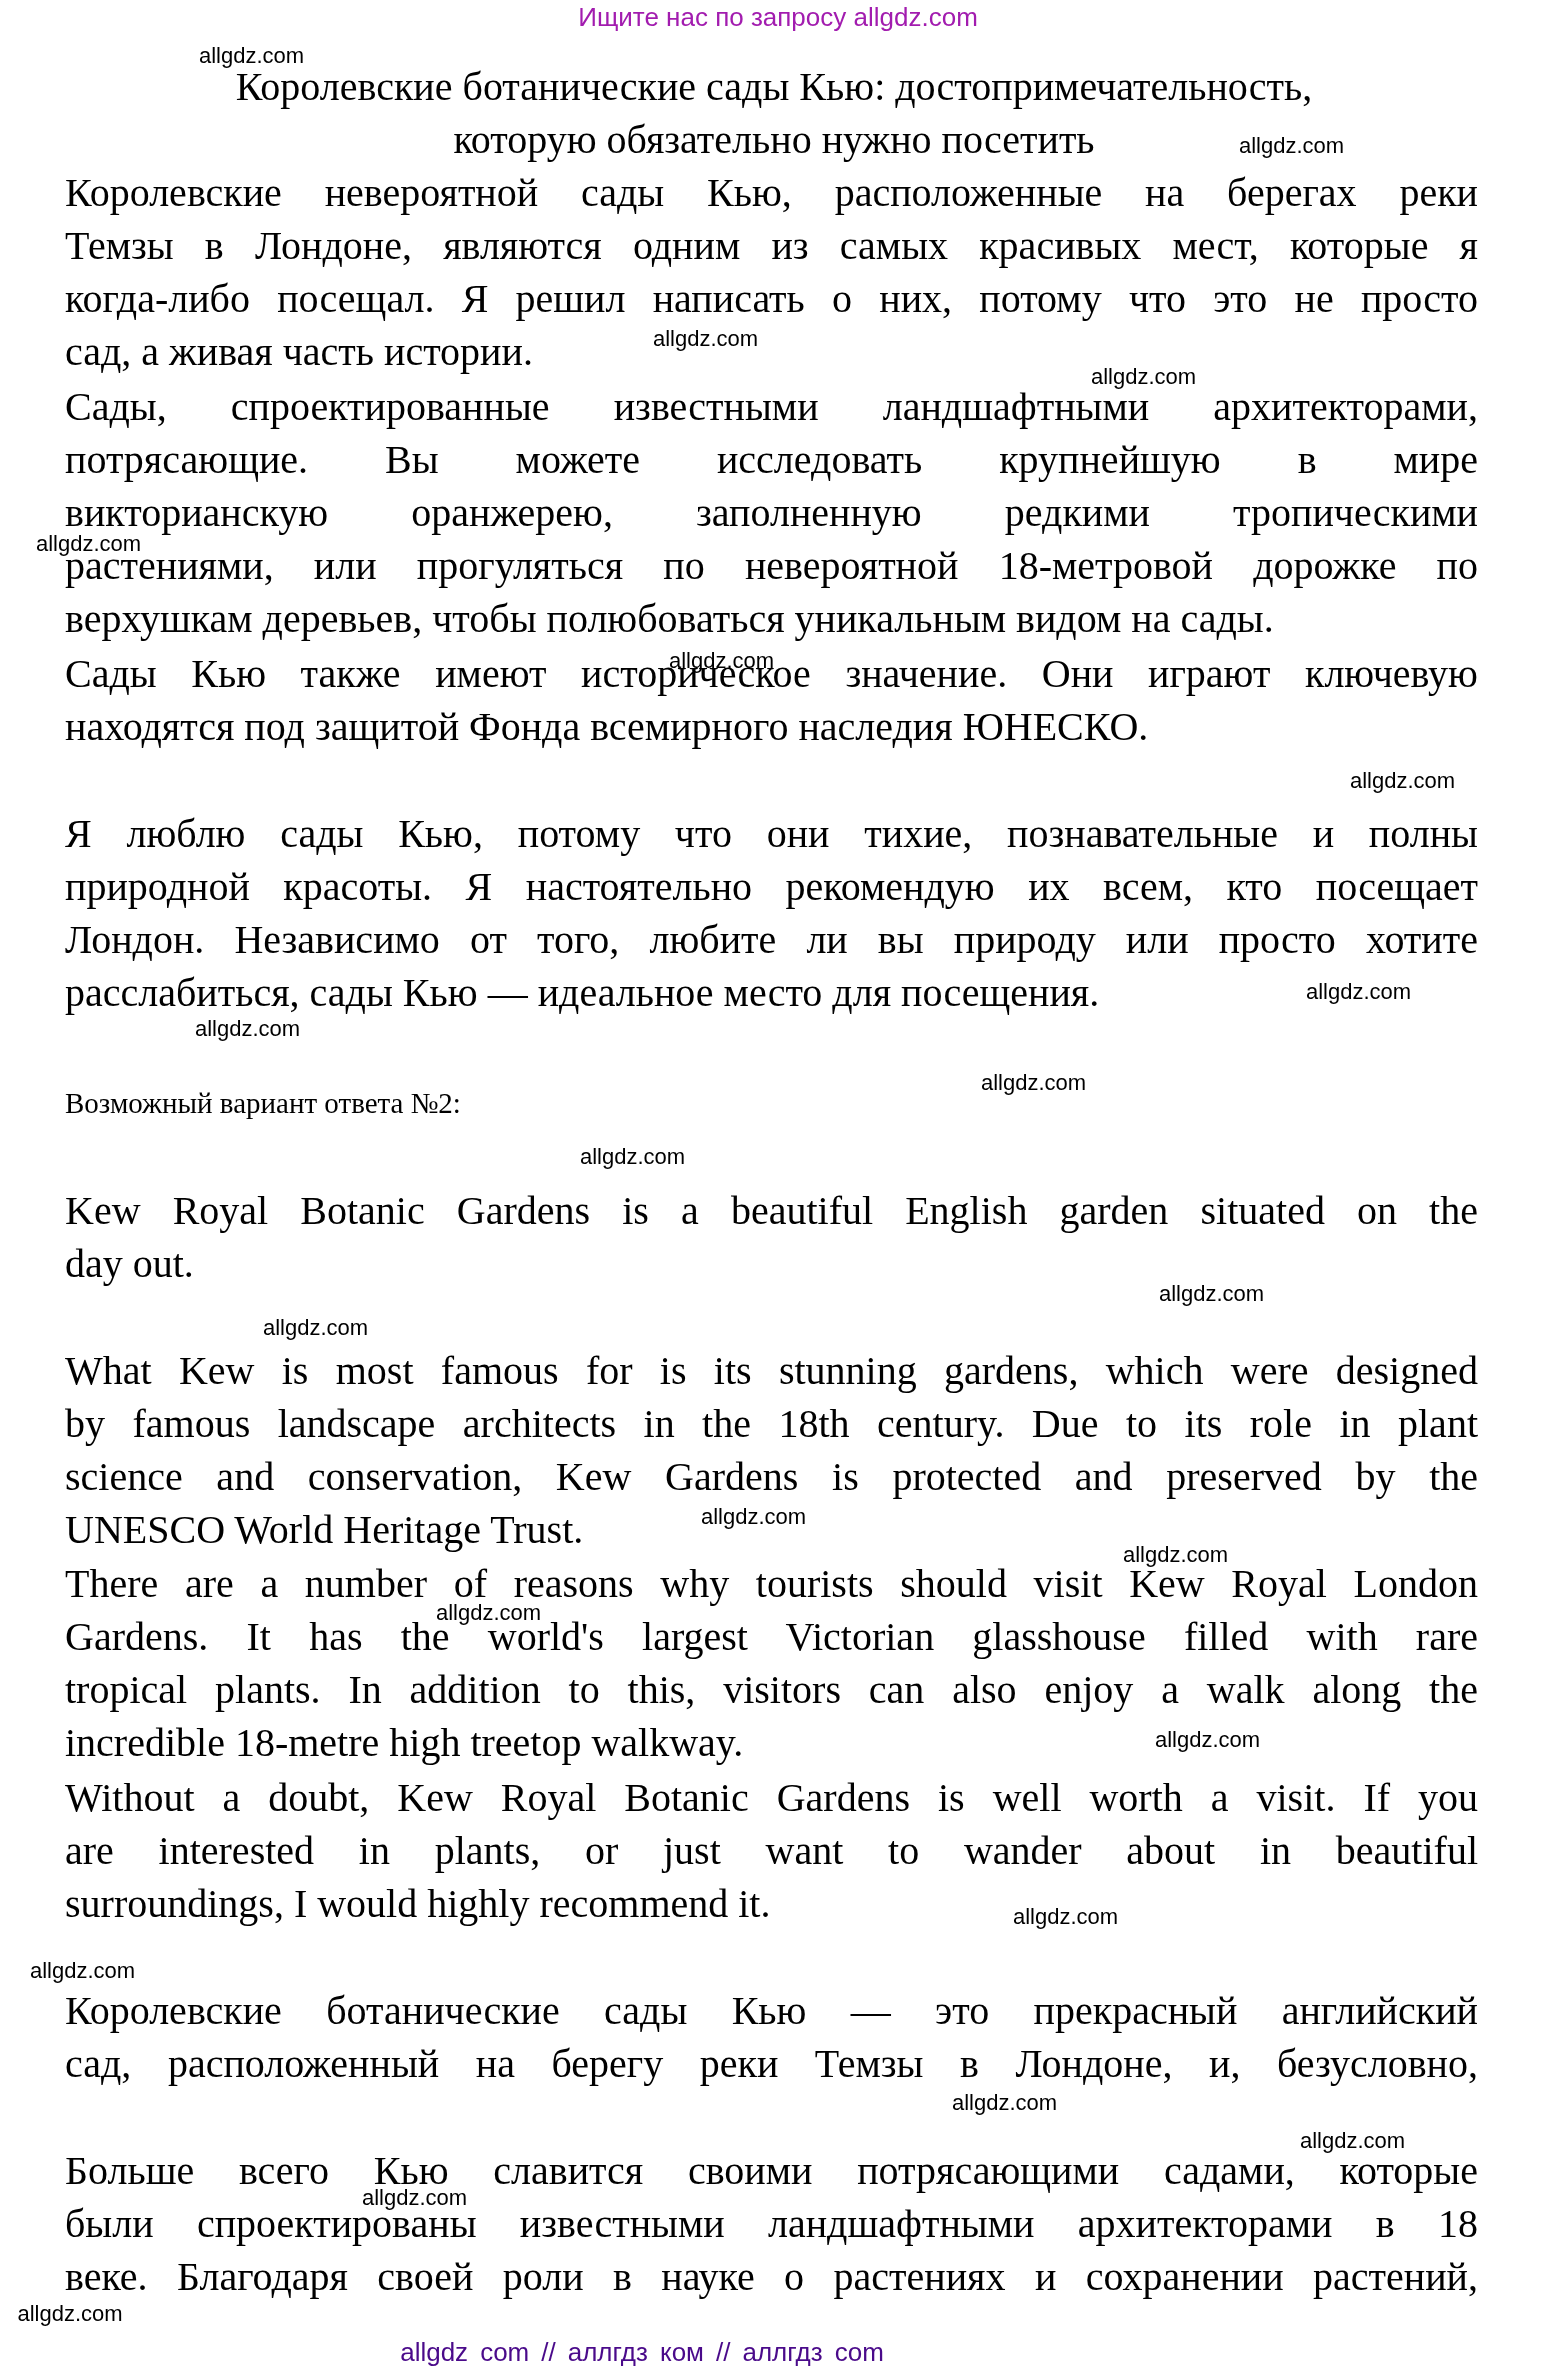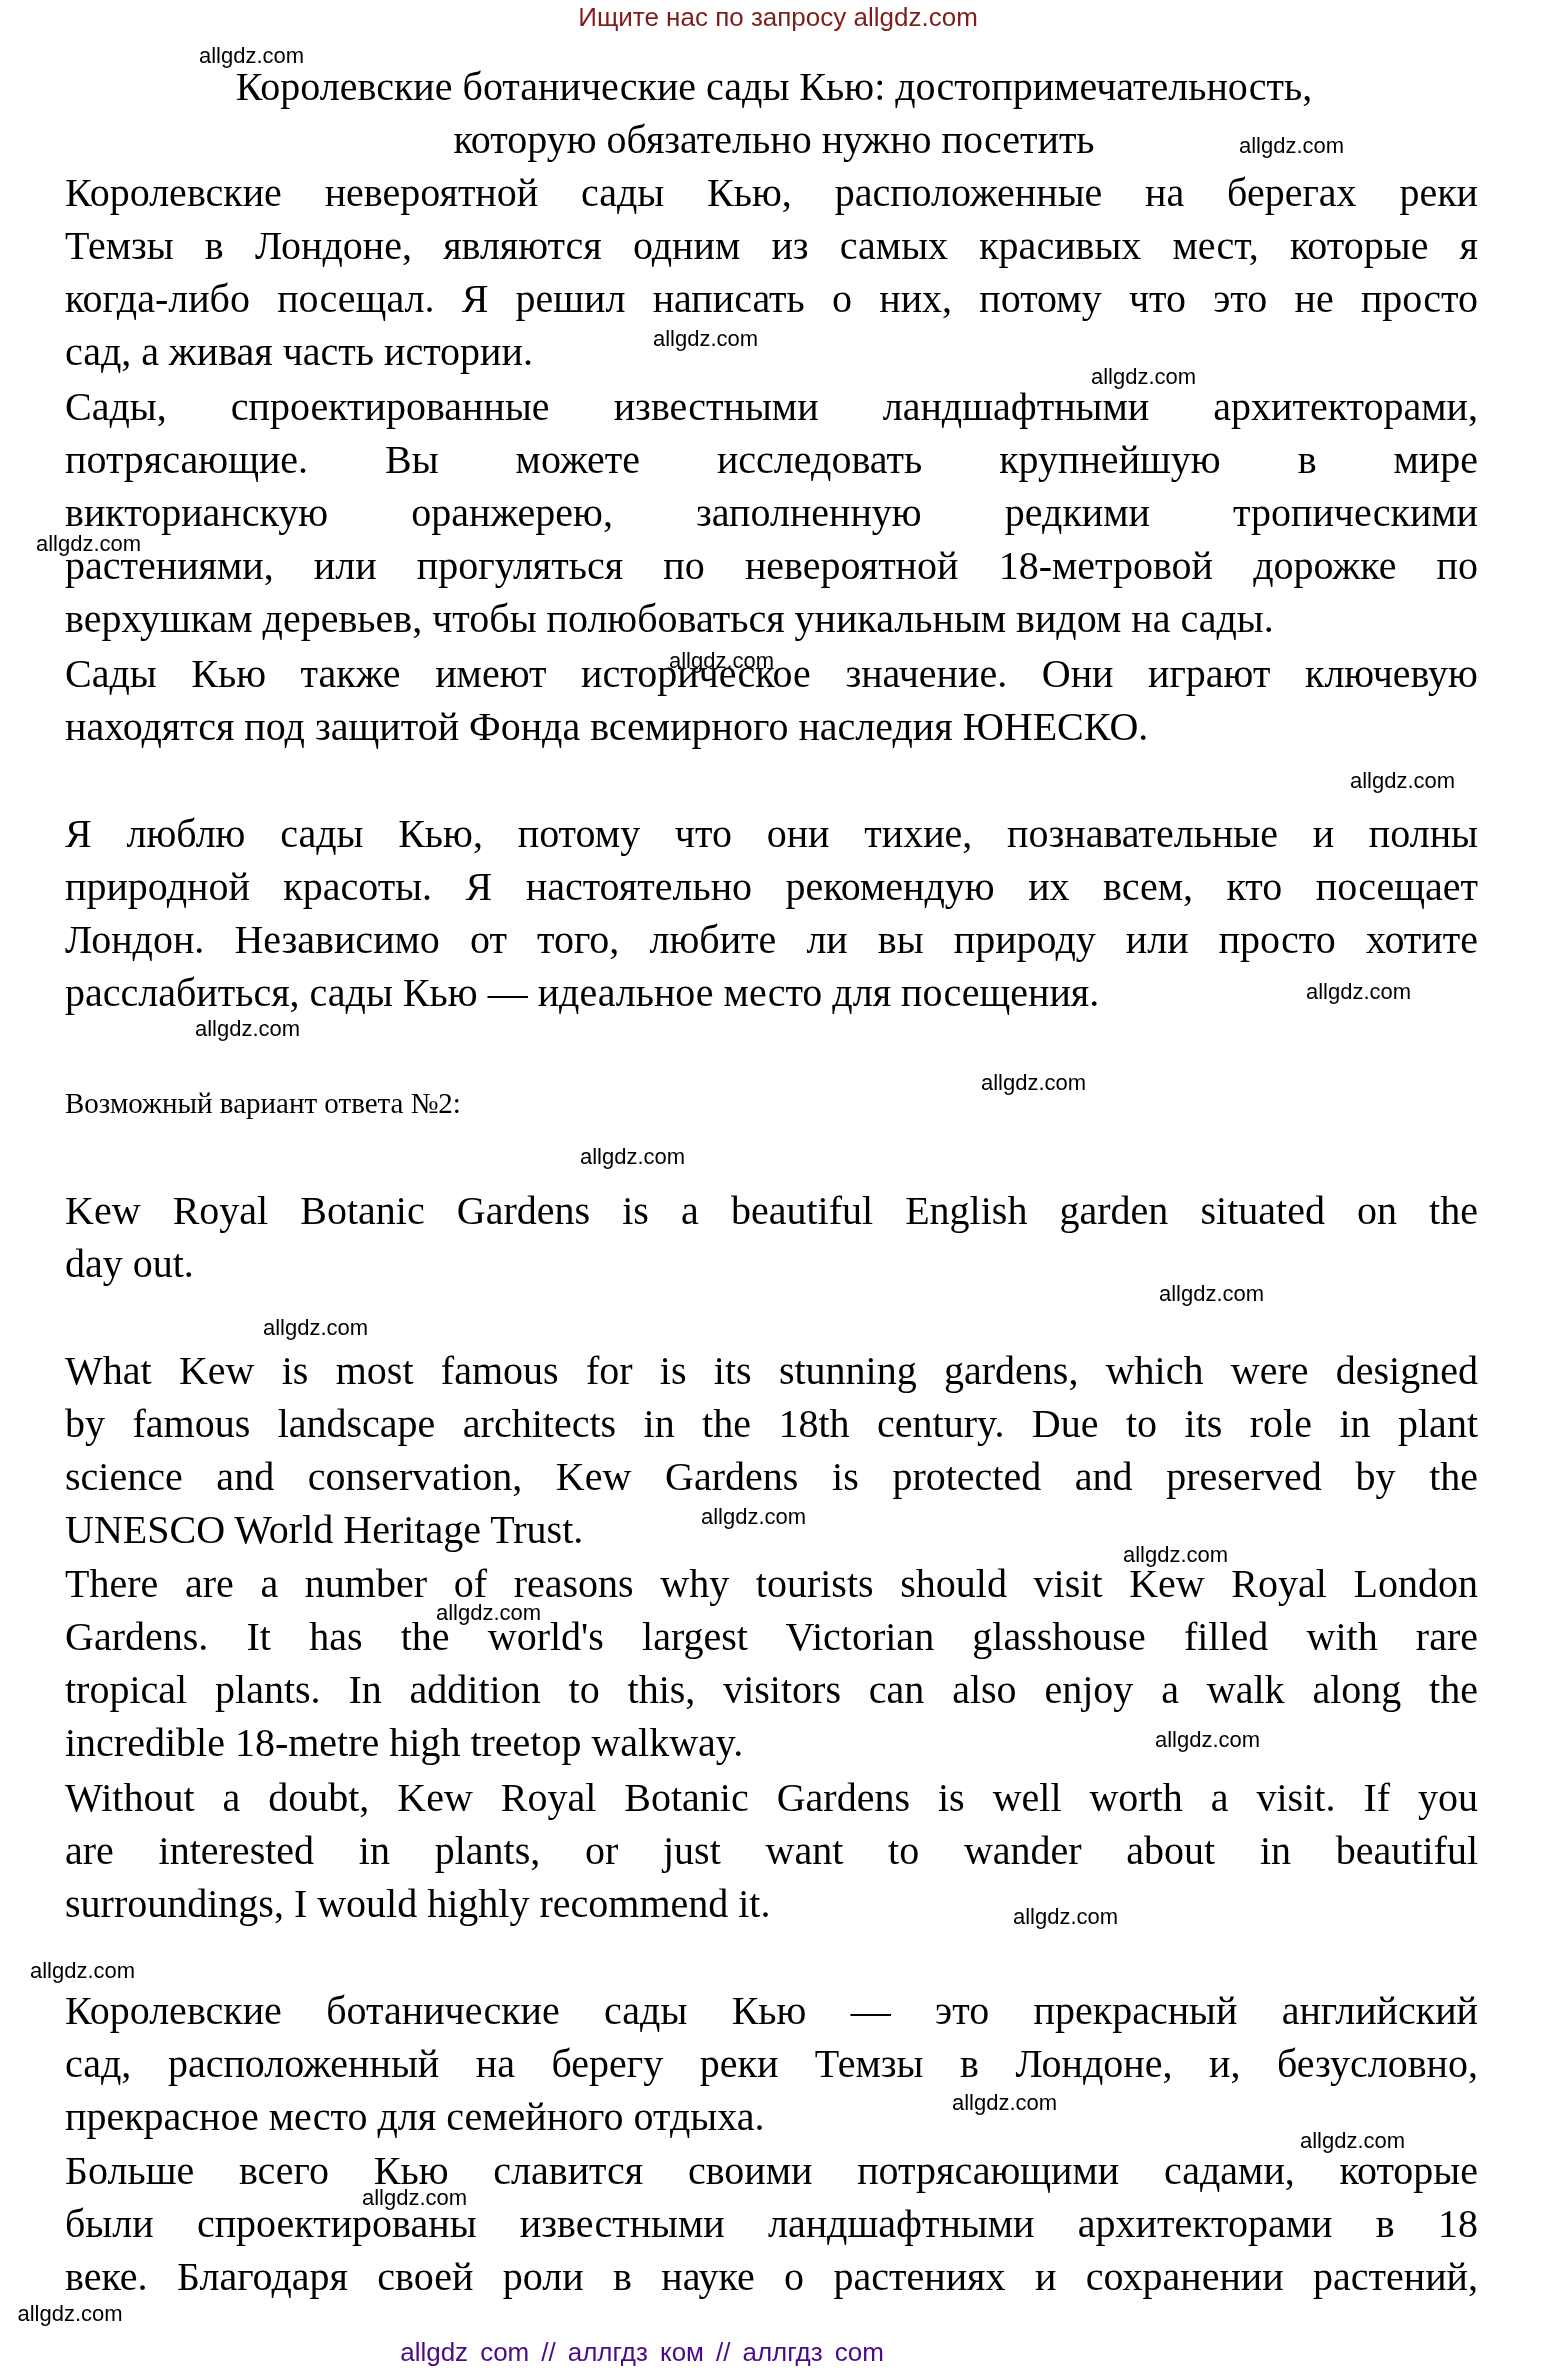--- a/index.html
+++ b/index.html
@@ -1,17 +1,17 @@
 <!DOCTYPE html>
 <html style="font-size:12.7px"><head>
 <meta charset="utf-8">
 <style>
   html, body { margin:0; padding:0; background:#ffffff; }
   body { width:1556px; height:2377px; position:relative; overflow:hidden; font-family:"Liberation Serif", serif; color:#000; }
-  .banner-top { position:absolute; top:0; left:0; width:1556px; text-align:center; font-family:"Liberation Sans", sans-serif; font-size:26px; color:#7f1d1d; line-height:35px; }
+  .banner-top { position:absolute; top:0; left:0; width:1556px; text-align:center; font-family:"Liberation Sans", sans-serif; font-size:26px; color:#a21caf; line-height:35px; }
   .banner-bottom { position:absolute; top:2335px; left:0; width:1284px; text-align:center; font-family:"Liberation Sans", sans-serif; font-size:26px; color:#4a0a8a; line-height:35px; word-spacing:4.8px; }
   .wm { position:absolute; font-family:"Liberation Sans", sans-serif; font-size:22px; color:#000; line-height:24px; white-space:nowrap; }
   .title { position:absolute; left:65px; width:1418px; text-align:center; font-size:40px; line-height:53px; top:60px; }
   .para { position:absolute; left:65px; width:1413px; font-size:40px; line-height:53px; text-align:justify; margin:0; }
   .line { display:block; text-align:justify; text-align-last:justify; height:53px; white-space:nowrap; }
   .line.last { text-align-last:left; }
   .heading2 { position:absolute; left:65px; top:1077px; font-size:29px; line-height:53px; }
 </style>
 </head>
 <body>
@@ -67,21 +67,20 @@
 </div>
 <div class="para" style="top:1771px">
   <span class="line">Without a doubt, Kew Royal Botanic Gardens is well worth a visit. If you</span>
   <span class="line">are interested in plants, or just want to wander about in beautiful</span>
   <span class="line last">surroundings, I would highly recommend it.</span>
 </div>
 
 <div class="para" style="top:1984px">
   <span class="line">Королевские ботанические сады Кью — это прекрасный английский</span>
   <span class="line">сад, расположенный на берегу реки Темзы в Лондоне, и, безусловно,</span>
-  <span class="line last">прекрасное место для семейного отдыха.</span>
 </div>
 <div class="para" style="top:2144px">
   <span class="line">Больше всего Кью славится своими потрясающими садами, которые</span>
   <span class="line">были спроектированы известными ландшафтными архитекторами в 18</span>
   <span class="line">веке. Благодаря своей роли в науке о растениях и сохранении растений,</span>
 </div>
 
 <div class="wm" style="left:199px;top:44px">allgdz.com</div>
 <div class="wm" style="left:1239px;top:134px">allgdz.com</div>
 <div class="wm" style="left:653px;top:327px">allgdz.com</div>

